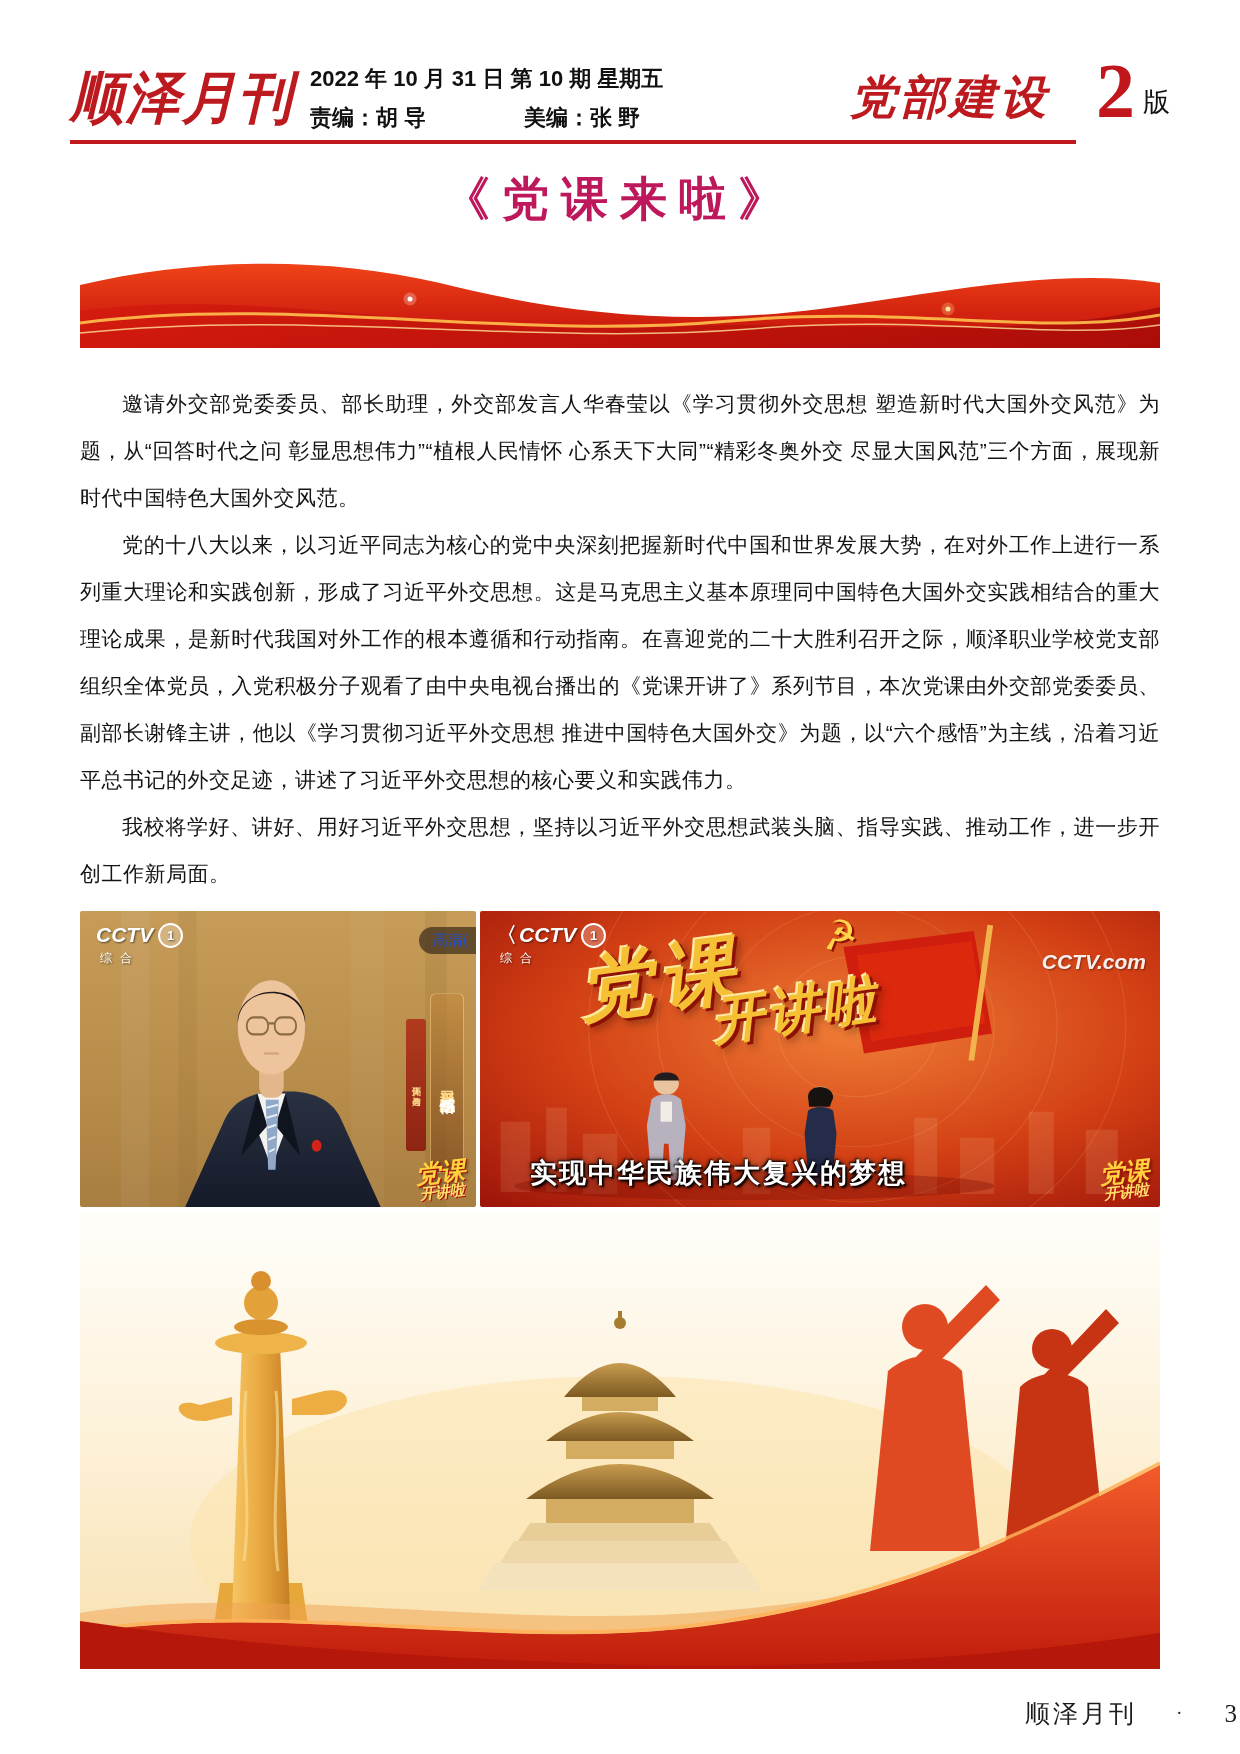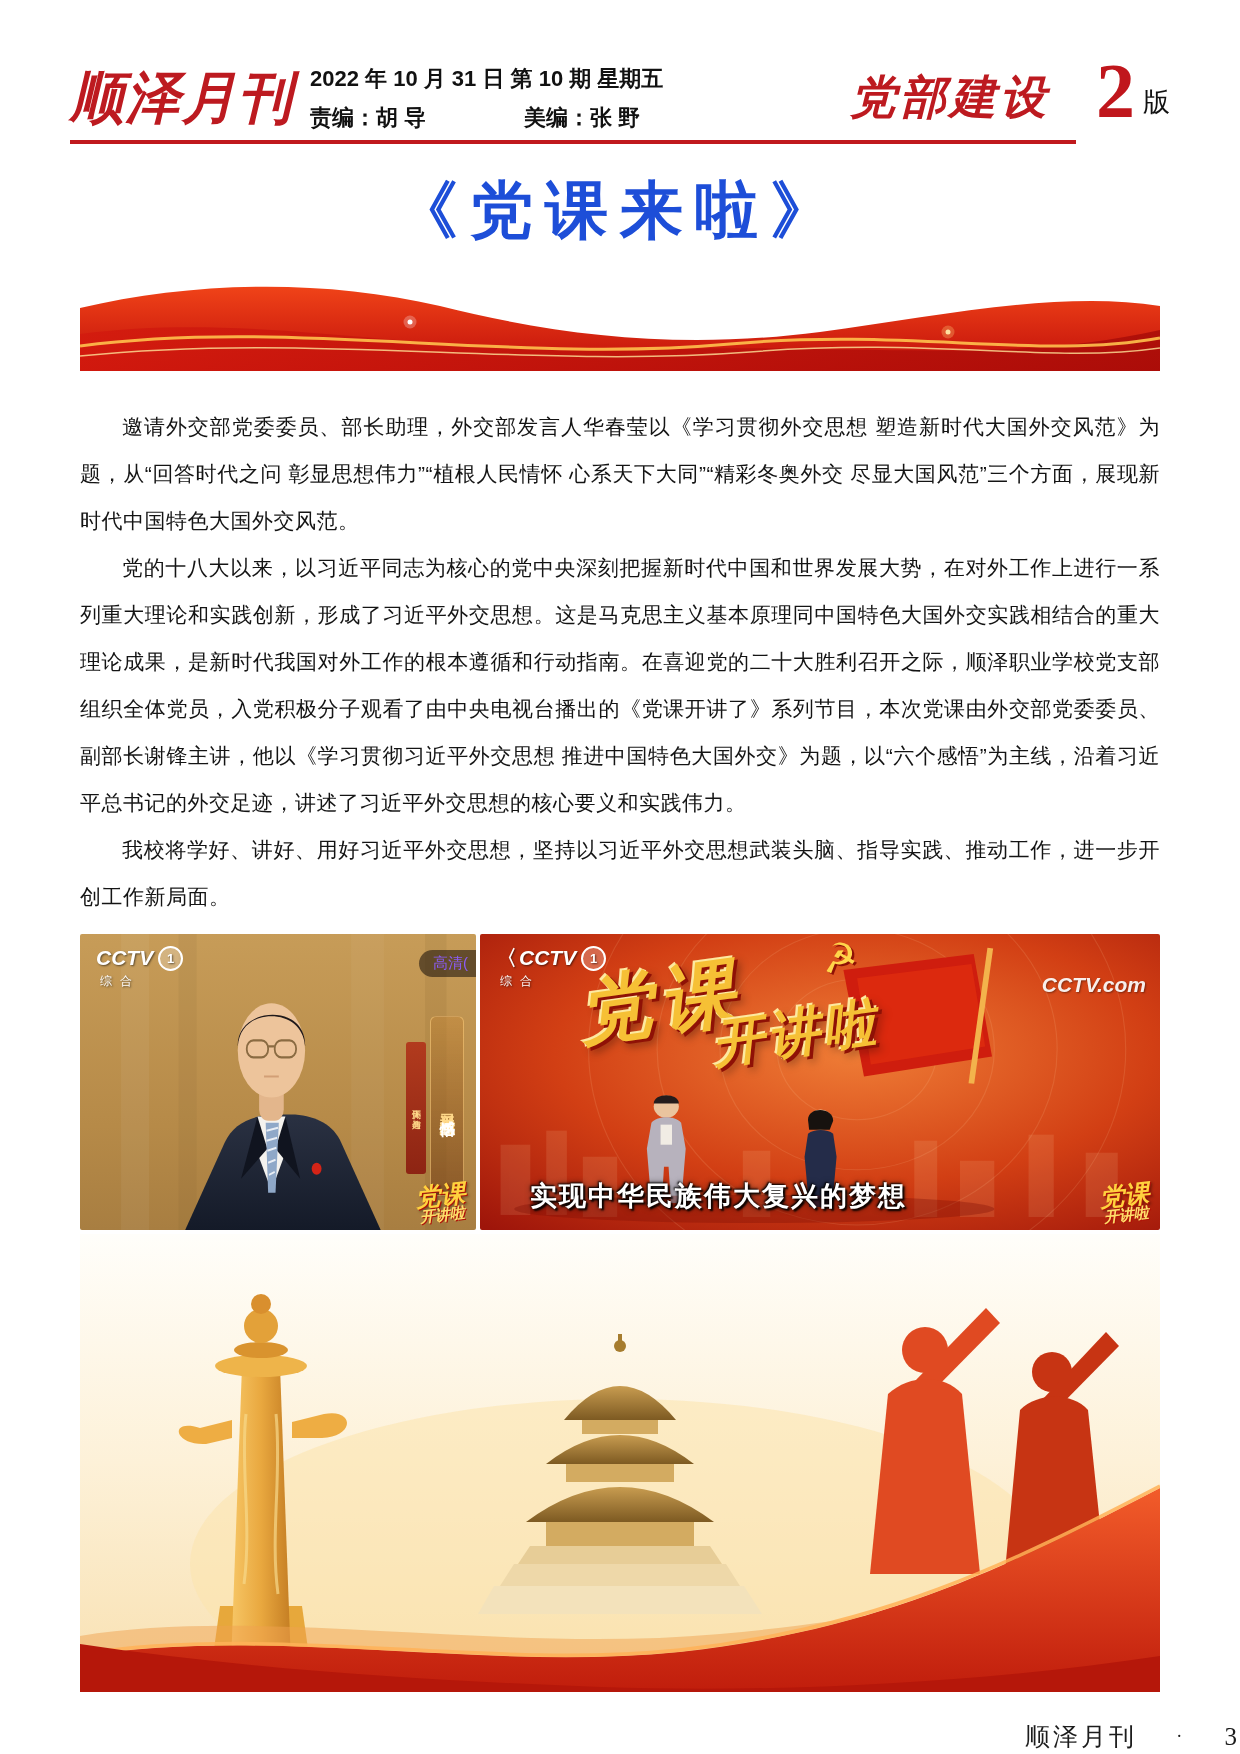--- a/index.html
+++ b/index.html
@@ -15,21 +15,21 @@
   .meta2{display:flex;justify-content:space-between;font-size:22px;font-weight:bold;color:#111;align-items:center;}
   .column-title{margin-left:auto;padding-right:120px;font-family:"Liberation Serif",serif;
             font-weight:bold;font-style:italic;font-size:46px;color:#bd1a20;letter-spacing:4px;white-space:nowrap;}
   .badge{position:absolute;right:0;top:6px;display:flex;align-items:flex-end;}
   .badge .num{font-family:"Liberation Serif",serif;font-weight:bold;font-size:78px;line-height:.85;color:#c0161c;}
   .badge .unit{font-size:27px;color:#111;margin-left:8px;margin-bottom:4px;}
   .rule{position:absolute;left:0;right:94px;bottom:0;height:4px;background:#c0191d;}
 
   
   .title{margin:24px 4px 0;text-align:center;font-family:"Liberation Serif",serif;font-weight:bold;
-         font-size:63px;color:#1d4ed8;letter-spacing:12px;}
+         font-size:47px;color:#be185d;letter-spacing:12px;}
 
   
   .banner{margin:20px 80px 0;height:97px;}
   .banner svg{display:block;width:100%;height:100%;}
 
   
   .bodytext{margin:32px 80px 0;font-size:21px;line-height:47px;text-align:justify;
             color:#141414;letter-spacing:.5px;}
   .bodytext p{margin:0;text-indent:2em;}
 
@@ -41,21 +41,21 @@
   .tv .bg{position:absolute;inset:0;width:100%;height:100%;}
 
   .cctv-logo{position:absolute;top:12px;left:16px;color:#fff;font-weight:bold;font-style:italic;
              font-size:21px;text-shadow:1px 1px 2px rgba(0,0,0,.55);line-height:1;}
   .cctv-logo .chev{margin-right:2px;font-style:normal;}
   .cctv-logo .one{display:inline-flex;width:21px;height:21px;border-radius:50%;
              background:rgba(255,255,255,.25);border:2px solid #fff;align-items:center;justify-content:center;
              font-size:13px;margin-left:5px;font-style:normal;vertical-align:2px;}
   .cctv-logo .sub{font-size:12px;letter-spacing:8px;margin:4px 0 0 4px;font-style:normal;font-weight:normal;}
 
-  .hd-tag{position:absolute;top:16px;right:0;background:rgba(35,25,15,.6);color:#8b5cf6;font-size:15px;
+  .hd-tag{position:absolute;top:16px;right:0;background:rgba(35,25,15,.6);color:#1d4ed8;font-size:15px;
           padding:4px 8px 4px 14px;border-radius:15px 0 0 15px;}
   .site-logo{position:absolute;top:14px;right:14px;color:rgba(255,255,255,.92);font-weight:bold;
           font-style:italic;font-size:21px;text-shadow:1px 1px 2px rgba(0,0,0,.4);margin-top:25px;}
 
   .vstrip-main{position:absolute;right:12px;top:82px;width:32px;height:178px;
           writing-mode:vertical-rl;text-orientation:upright;
           background:linear-gradient(rgba(200,130,45,.30),rgba(110,55,18,.52));
           border:1px solid rgba(255,210,130,.55);border-radius:6px;color:#ffd98a;
           font-size:15px;font-weight:bold;display:flex;align-items:center;justify-content:center;letter-spacing:1px;}
   .vstrip-main .v2{color:#fff;}

